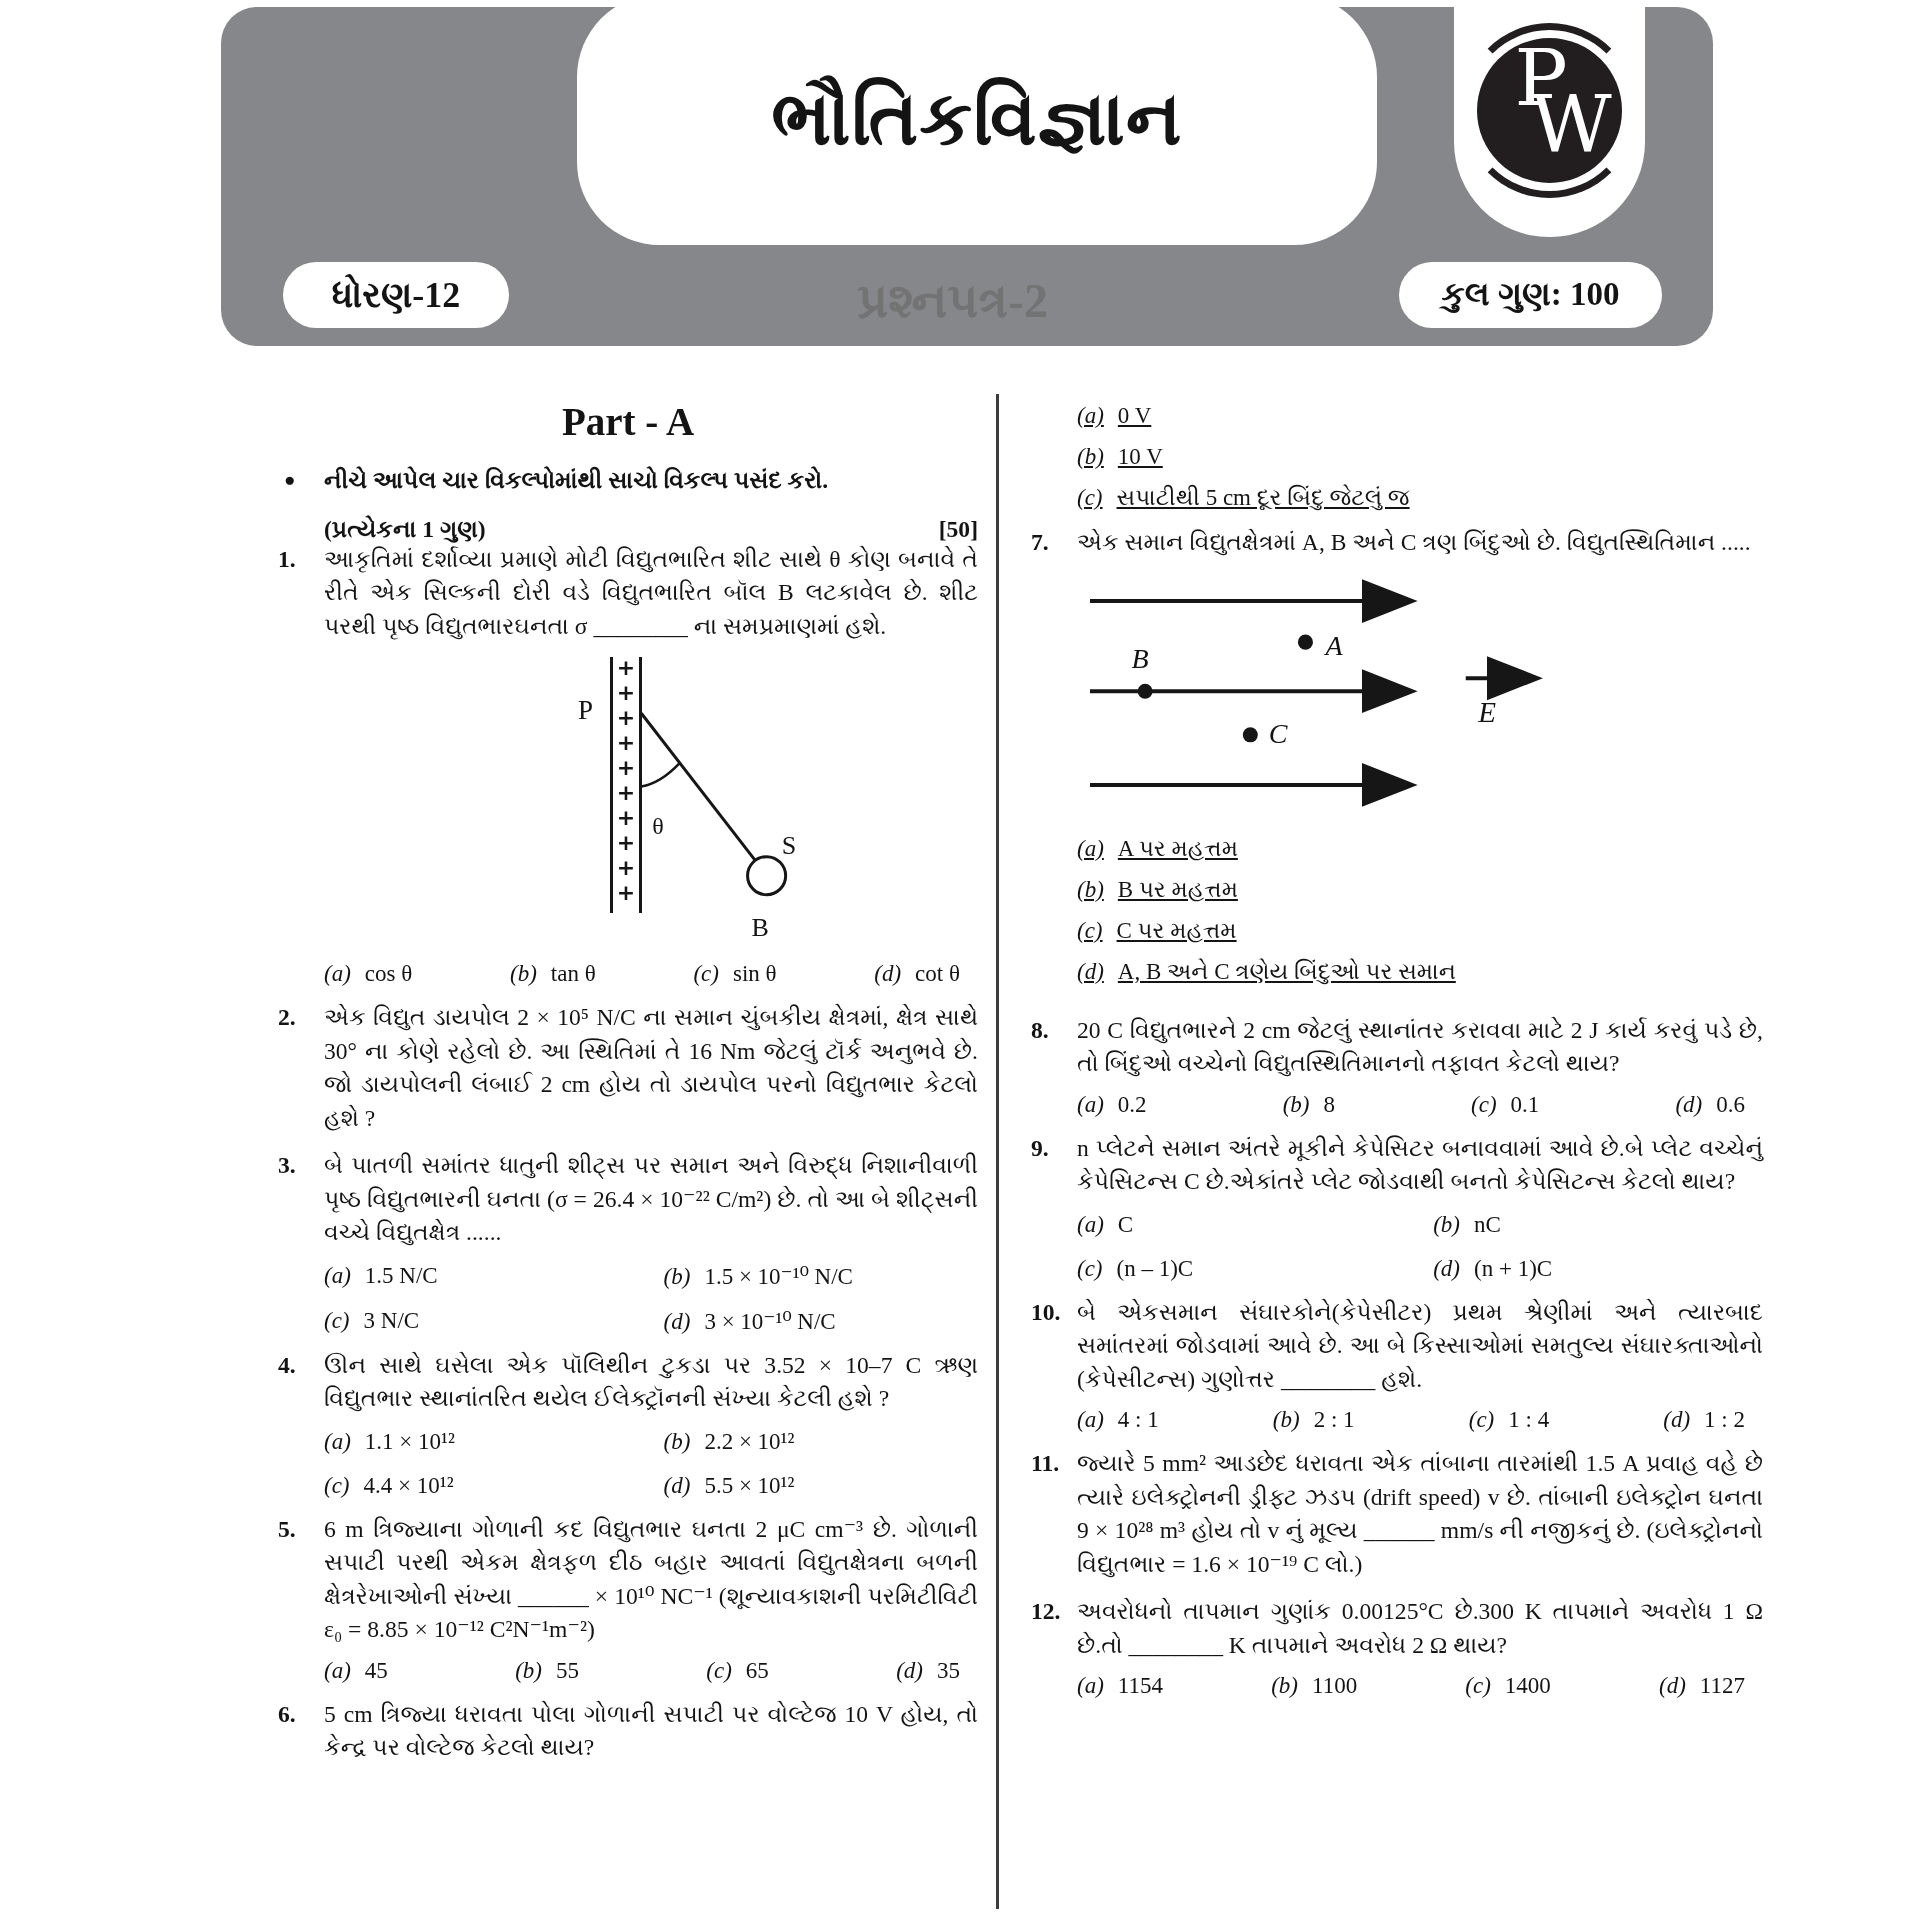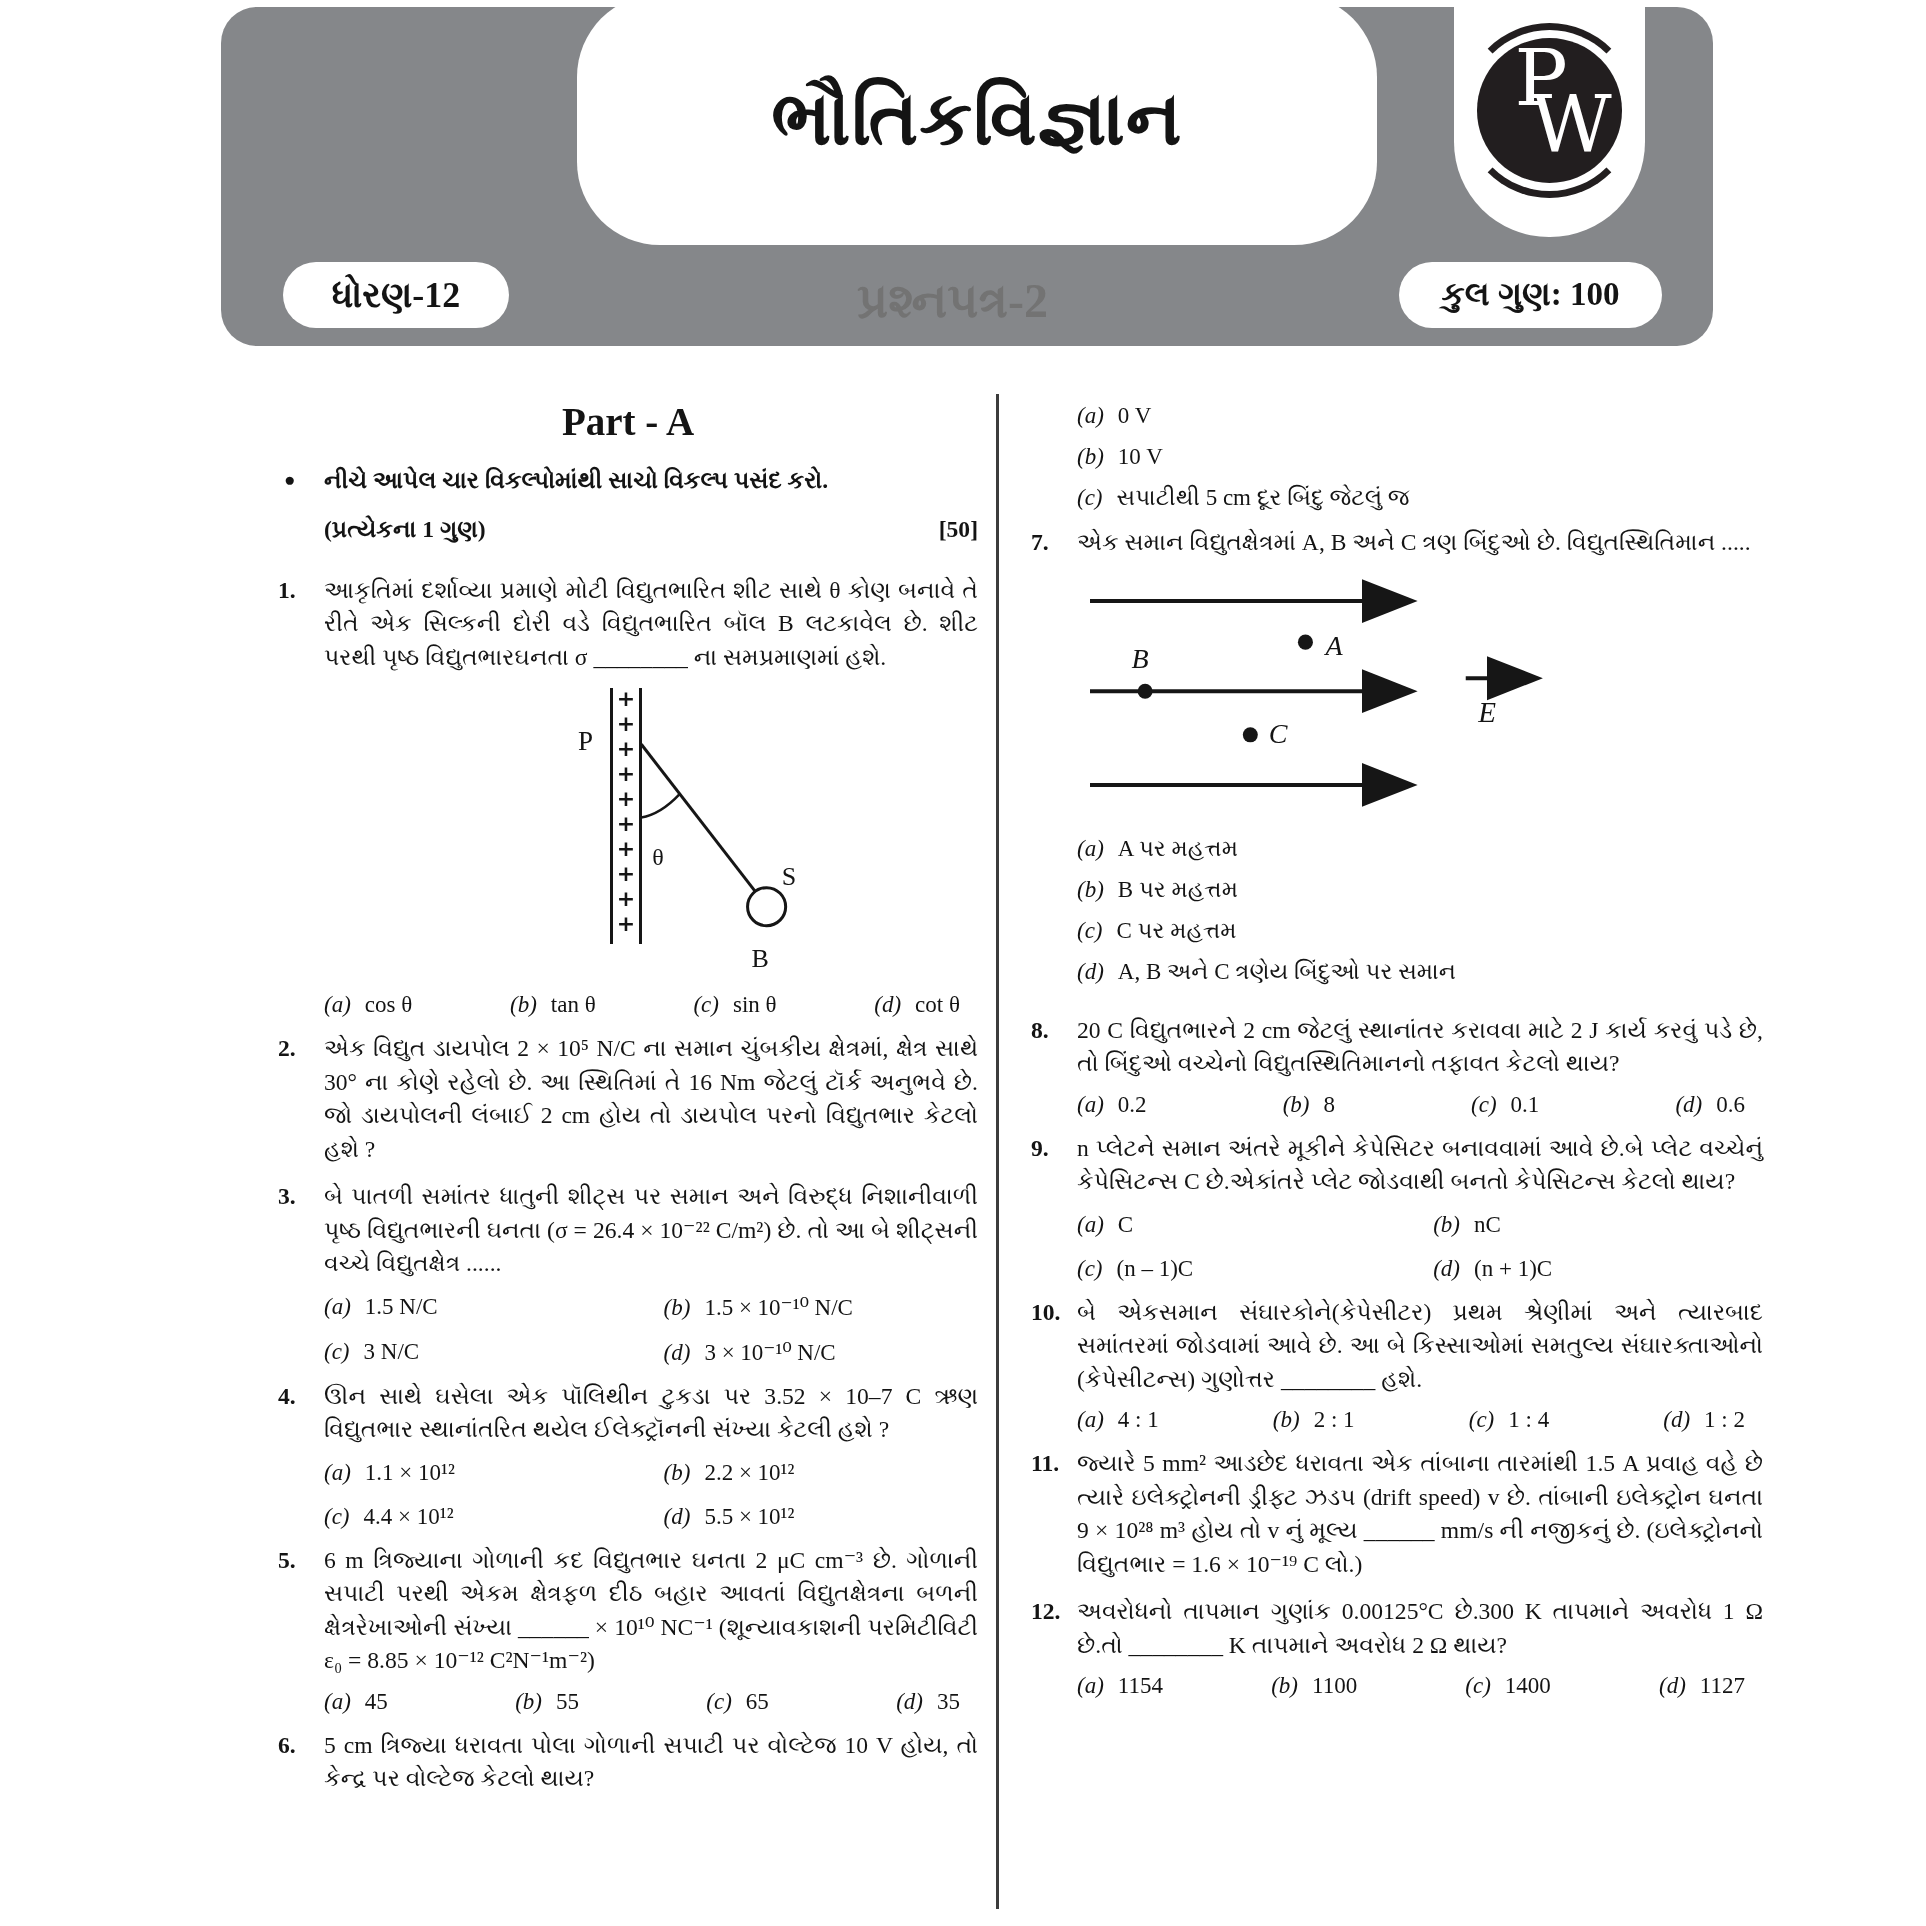--- a/index.html
+++ b/index.html
@@ -29,29 +29,29 @@
   
   .divider{position:absolute;left:996px;top:394px;width:2.5px;height:1515px;background:#3c3c3c;}
   .col{position:absolute;top:399px;}
   .col-left{left:278px;width:700px;}
   .col-right{left:1031px;width:732px;}
 
   .part-heading{text-align:center;font-size:39px;font-weight:bold;margin:0 0 20px 0;}
   .instr{display:grid;grid-template-columns:46px 1fr;font-weight:bold;font-size:23.6px;line-height:1.42;margin-bottom:18px;}
   .bullet{font-size:19px;padding-left:6px;padding-top:3px;}
   .marks-row{display:flex;justify-content:space-between;font-weight:bold;font-size:23.6px;
-             padding-left:46px;margin-bottom:31px;}
+             padding-left:46px;margin-bottom:0;}
 
   .q{display:grid;grid-template-columns:46px 1fr;margin-bottom:14px;}
   .qno{font-weight:bold;font-size:23.6px;line-height:1.42;}
   .qtext{font-size:23.6px;line-height:1.42;text-align:justify;word-break:break-word;}
 
   .opts-row{display:flex;justify-content:space-between;padding:11px 18px 0 0;font-size:23px;gap:18px;}
   .opts-grid{display:grid;grid-template-columns:1.08fr 1fr;row-gap:18px;padding-top:13px;font-size:23px;}
-  .opts-stack{padding-top:4px;}
+  .opts-stack{padding-top:4px;text-decoration:underline;}
   .opts-stack .opt{display:block;margin:0 0 15px 0;font-size:23px;white-space:normal;}
   .top-opts{padding-left:46px;margin-bottom:5px;}
   .opt{white-space:nowrap;}
   .ol{font-style:italic;margin-right:14px;}
 
   
   .fig1{position:relative;width:381px;height:291px;margin:14px 0 2px 211px;}
   .plate{position:absolute;left:75px;top:0;width:26px;height:256px;
          border-left:3.5px solid #161616;border-right:3.5px solid #161616;overflow:hidden;}
   .plus-col{white-space:pre-line;text-align:center;font-family:"DejaVu Sans","Liberation Sans",sans-serif;

